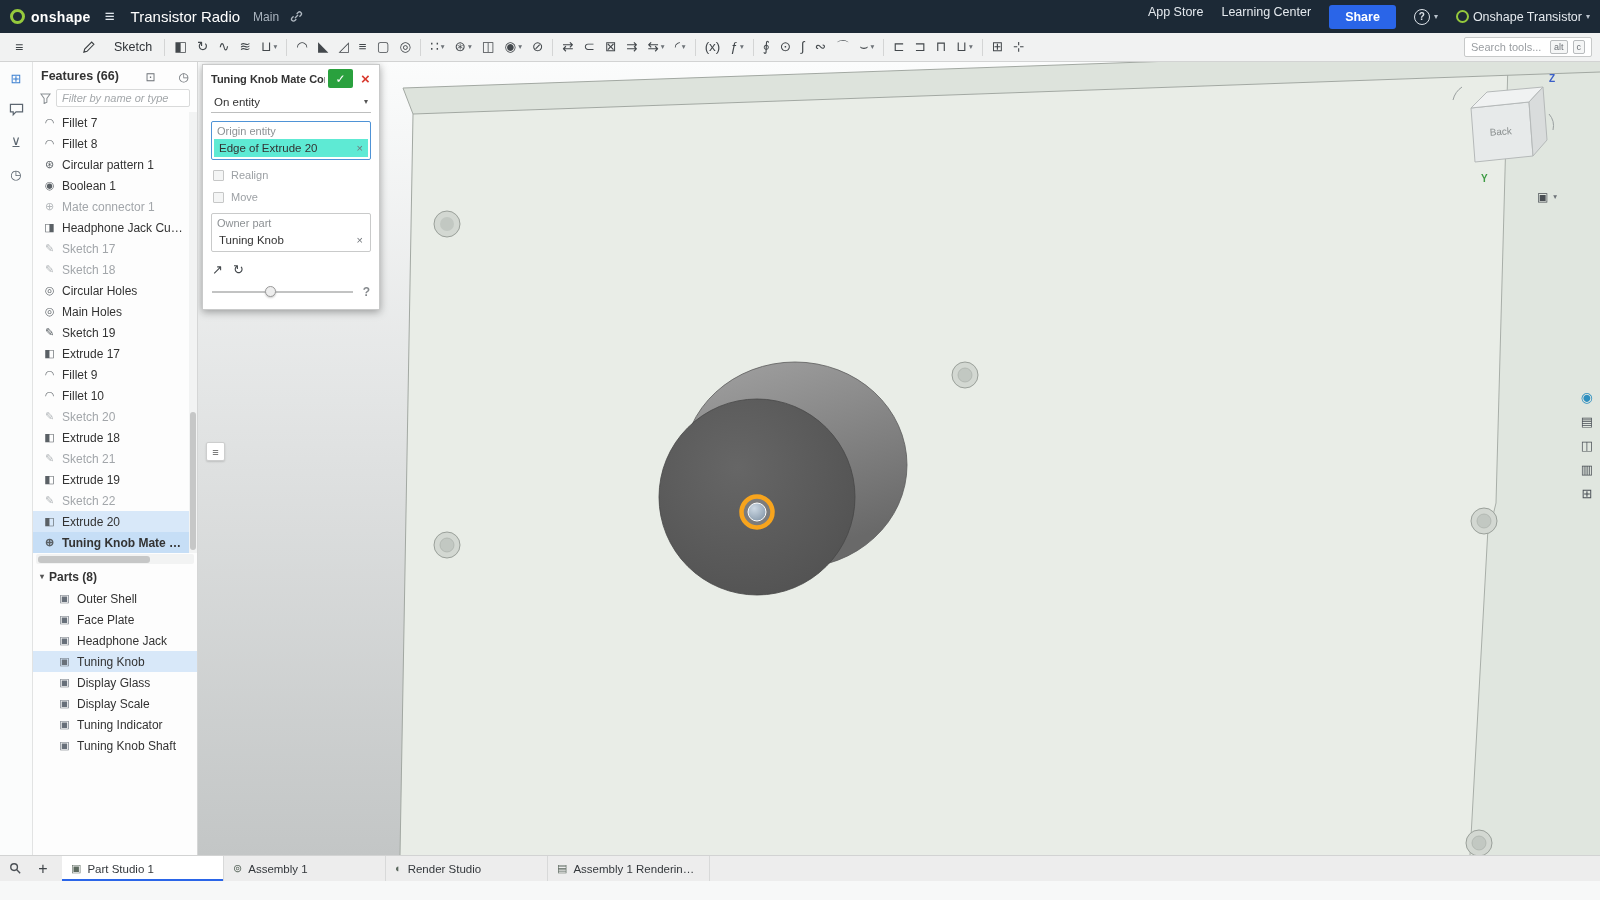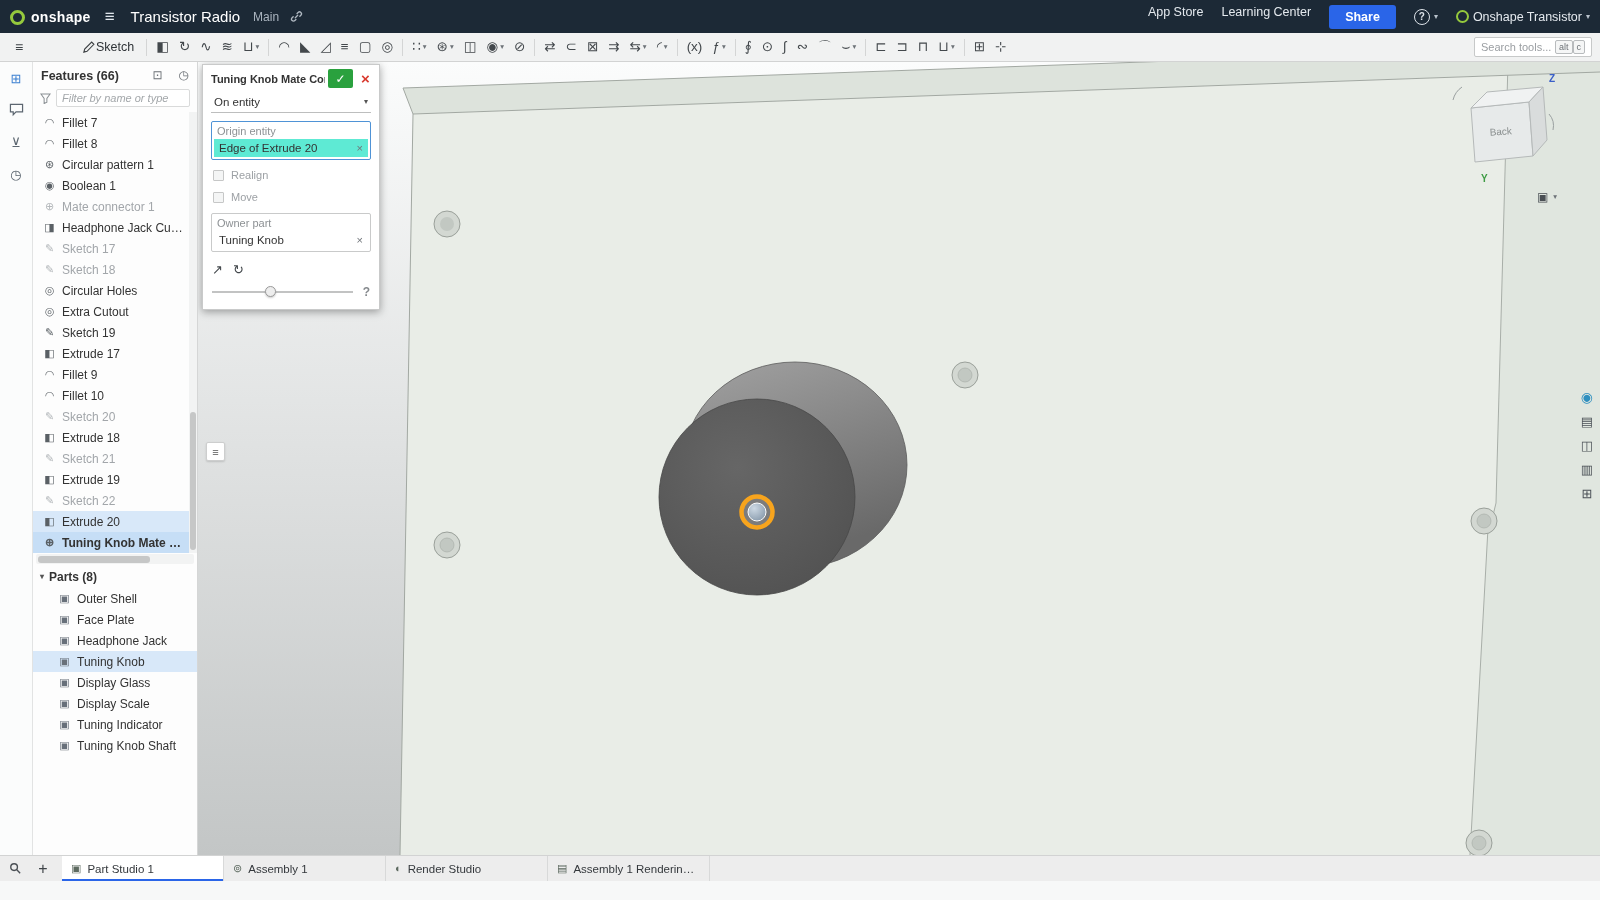--- a/index.html
+++ b/index.html
@@ -2,56 +2,56 @@
 <html><head>
 <meta charset="utf-8">
 <style>
 *{box-sizing:border-box;margin:0;padding:0;}
 html,body{width:1600px;height:900px;overflow:hidden;}
 body{font-family:"Liberation Sans",sans-serif;background:#fff;}
 .app{position:relative;width:1600px;height:900px;display:flex;flex-direction:column;}
 
 
 .topbar{height:33px;background:#1c2936;display:flex;align-items:center;padding:0 10px;gap:8px;flex:none;color:#fff;}
-.logo{display:flex;align-items:flex-end;gap:6px;}
+.logo{display:flex;align-items:flex-start;gap:6px;}
 .logo-ring{width:15px;height:15px;border:3px solid #95c93d;border-radius:50%;}
 .logo-text{font-size:14px;font-weight:600;letter-spacing:.3px;}
 .hamburger{font-size:17px;color:#dfe6ec;padding:0 6px;line-height:1;}
 .doc-title{font-size:15px;font-weight:400;margin-left:2px;}
 .branch{font-size:12px;color:#aab4bf;margin-left:5px;}
 .link-icon{margin-left:3px;display:flex;}
 .topbar-right{margin-left:auto;display:flex;gap:18px;font-size:12.5px;color:#e4e9ee;}
 .share-btn{background:#2a65e8;color:#fff;font-size:12.5px;font-weight:600;padding:5px 16px;border-radius:3px;}
 .help-wrap,.account{display:flex;align-items:center;gap:4px;}
 .help-circle{width:16px;height:16px;border:1.5px solid #dde3e9;border-radius:50%;font-size:10px;display:flex;align-items:center;justify-content:center;color:#dde3e9;font-weight:700;}
 .caret{font-size:8px;color:#b9c2cc;line-height:1;}
 .account-ring{width:13px;height:13px;border:2.5px solid #95c93d;border-radius:50%;}
 
 
 .toolbar{height:29px;background:#f1f2f2;border-bottom:1px solid #d2d3d3;display:flex;align-items:center;padding:0 8px;flex:none;}
 .tb-toggle{font-size:14px;color:#3f4448;width:22px;text-align:center;margin-right:44px;}
-.sketch-btn{display:flex;align-items:center;gap:1px;font-size:12.5px;color:#2f3337;padding:2px 8px;flex:none;}
+.sketch-btn{display:flex;align-items:center;gap:19px;font-size:12.5px;color:#2f3337;padding:2px 8px;flex:none;}
 .tb-sep{width:1px;height:17px;background:#d4d5d5;margin:0 4px;flex:none;}
 .tools{display:flex;align-items:center;overflow:hidden;flex:1;}
 .tool-btn{display:flex;align-items:center;padding:0 5px;height:28px;color:#43484c;flex:none;}
 .tool-glyph{font-size:13.5px;line-height:1;}
 .tool-caret{font-size:7.5px;color:#6d7277;margin-left:2px;line-height:1;}
-.search-box{display:flex;align-items:center;background:#fff;border:1px solid #c7c9c9;border-radius:2px;padding:2px 6px;margin-left:8px;flex:none;}
+.search-box{display:flex;align-items:center;gap:5px;background:#fff;border:1px solid #c7c9c9;border-radius:2px;padding:2px 6px;margin-left:8px;flex:none;}
 .search-box input{border:none;outline:none;width:74px;font-size:11px;color:#555;background:transparent;}
 .search-box input::placeholder{color:#9a9ea2;}
 .key{border:1px solid #b8bbbd;border-radius:2px;font-size:9px;color:#6d7277;padding:0 3px;background:#f5f6f6;line-height:12px;}
 
 
 .content{display:flex;height:793px;flex:none;position:relative;}
 .left-strip{width:33px;flex:none;background:#fbfcfc;border-right:1px solid #e2e3e3;display:flex;flex-direction:column;align-items:center;padding-top:8px;gap:16px;}
 .strip-icon{font-size:13px;color:#5c6670;line-height:1;display:flex;align-items:center;justify-content:center;width:18px;height:16px;}
 .strip-icon.accent{color:#3b7fd0;}
 
 .features-panel{width:165px;flex:none;background:#fdfdfd;border-right:1px solid #d5d6d6;display:flex;flex-direction:column;font-size:12px;color:#333;}
-.fp-header{display:flex;align-items:flex-start;padding:7px 8px 3px;gap:16px;flex:none;}
+.fp-header{display:flex;align-items:flex-end;padding:7px 8px 3px;gap:23px;flex:none;}
 .fp-title{font-weight:700;font-size:12.5px;flex:1;}
 .fp-hicon{font-size:12px;color:#6d7277;line-height:1;}
 .fp-filter{display:flex;align-items:center;gap:5px;padding:3px 7px 5px;flex:none;}
 .fp-filter input{flex:1;min-width:0;font-size:11px;font-style:italic;border:1px solid #d9dada;border-radius:2px;padding:2px 5px;color:#555;background:#fff;outline:none;}
 .fp-filter input::placeholder{color:#a3a7aa;}
 .fp-list{height:441px;position:relative;flex:none;overflow:hidden;}
 .feat-row{display:flex;align-items:center;gap:6px;height:21px;padding:0 12px 0 10px;white-space:nowrap;}
 .feat-icon{width:13px;flex:none;font-size:11px;color:#5a6065;text-align:center;line-height:1;}
 .feat-label{overflow:hidden;text-overflow:ellipsis;}
 .feat-row.suppressed{color:#a2a6aa;}
@@ -350,21 +350,21 @@
           <div class="feat-row suppressed">
             <span class="feat-icon">✎</span>
             <span class="feat-label">Sketch 18</span>
           </div>
           <div class="feat-row">
             <span class="feat-icon">◎</span>
             <span class="feat-label">Circular Holes</span>
           </div>
           <div class="feat-row">
             <span class="feat-icon">◎</span>
-            <span class="feat-label">Extra Cutout</span>
+            <span class="feat-label">Main Holes</span>
           </div>
           <div class="feat-row">
             <span class="feat-icon">✎</span>
             <span class="feat-label">Sketch 19</span>
           </div>
           <div class="feat-row">
             <span class="feat-icon">◧</span>
             <span class="feat-label">Extrude 17</span>
           </div>
           <div class="feat-row">

